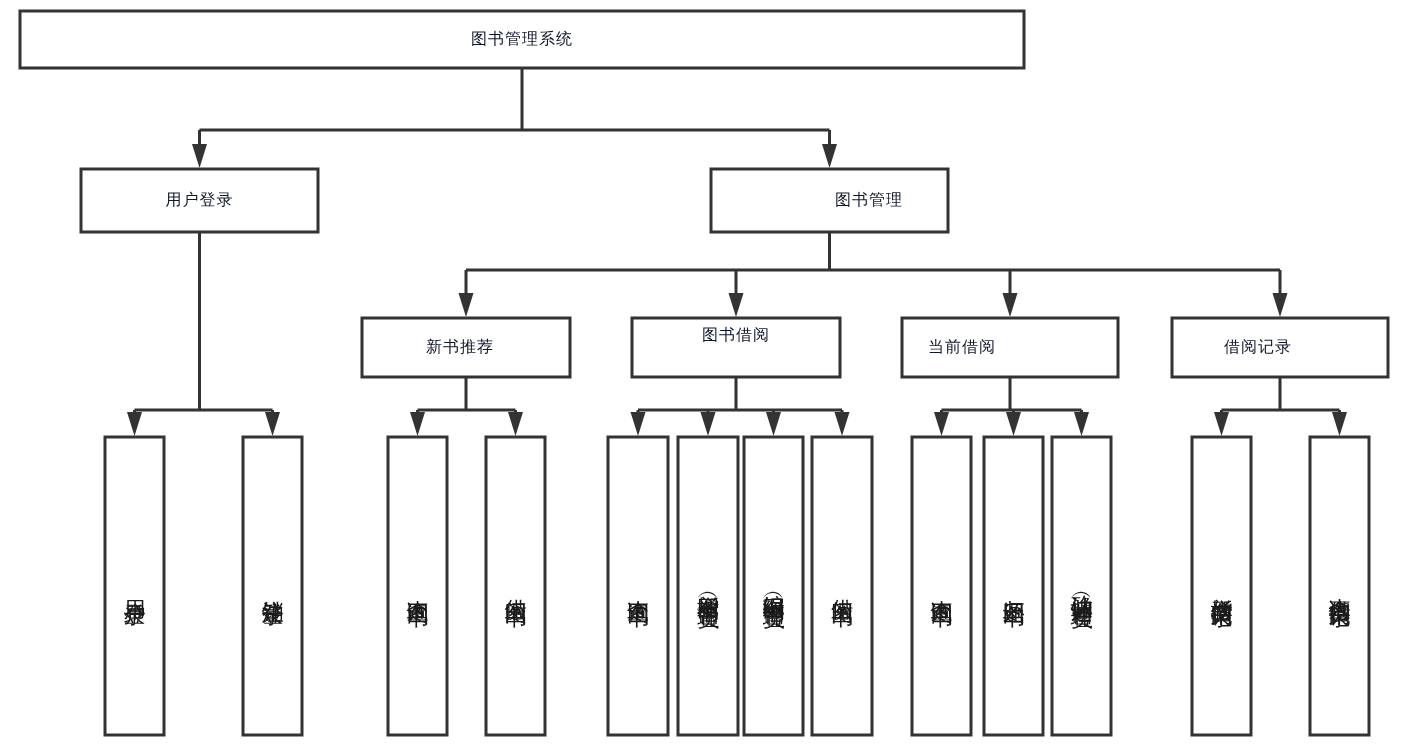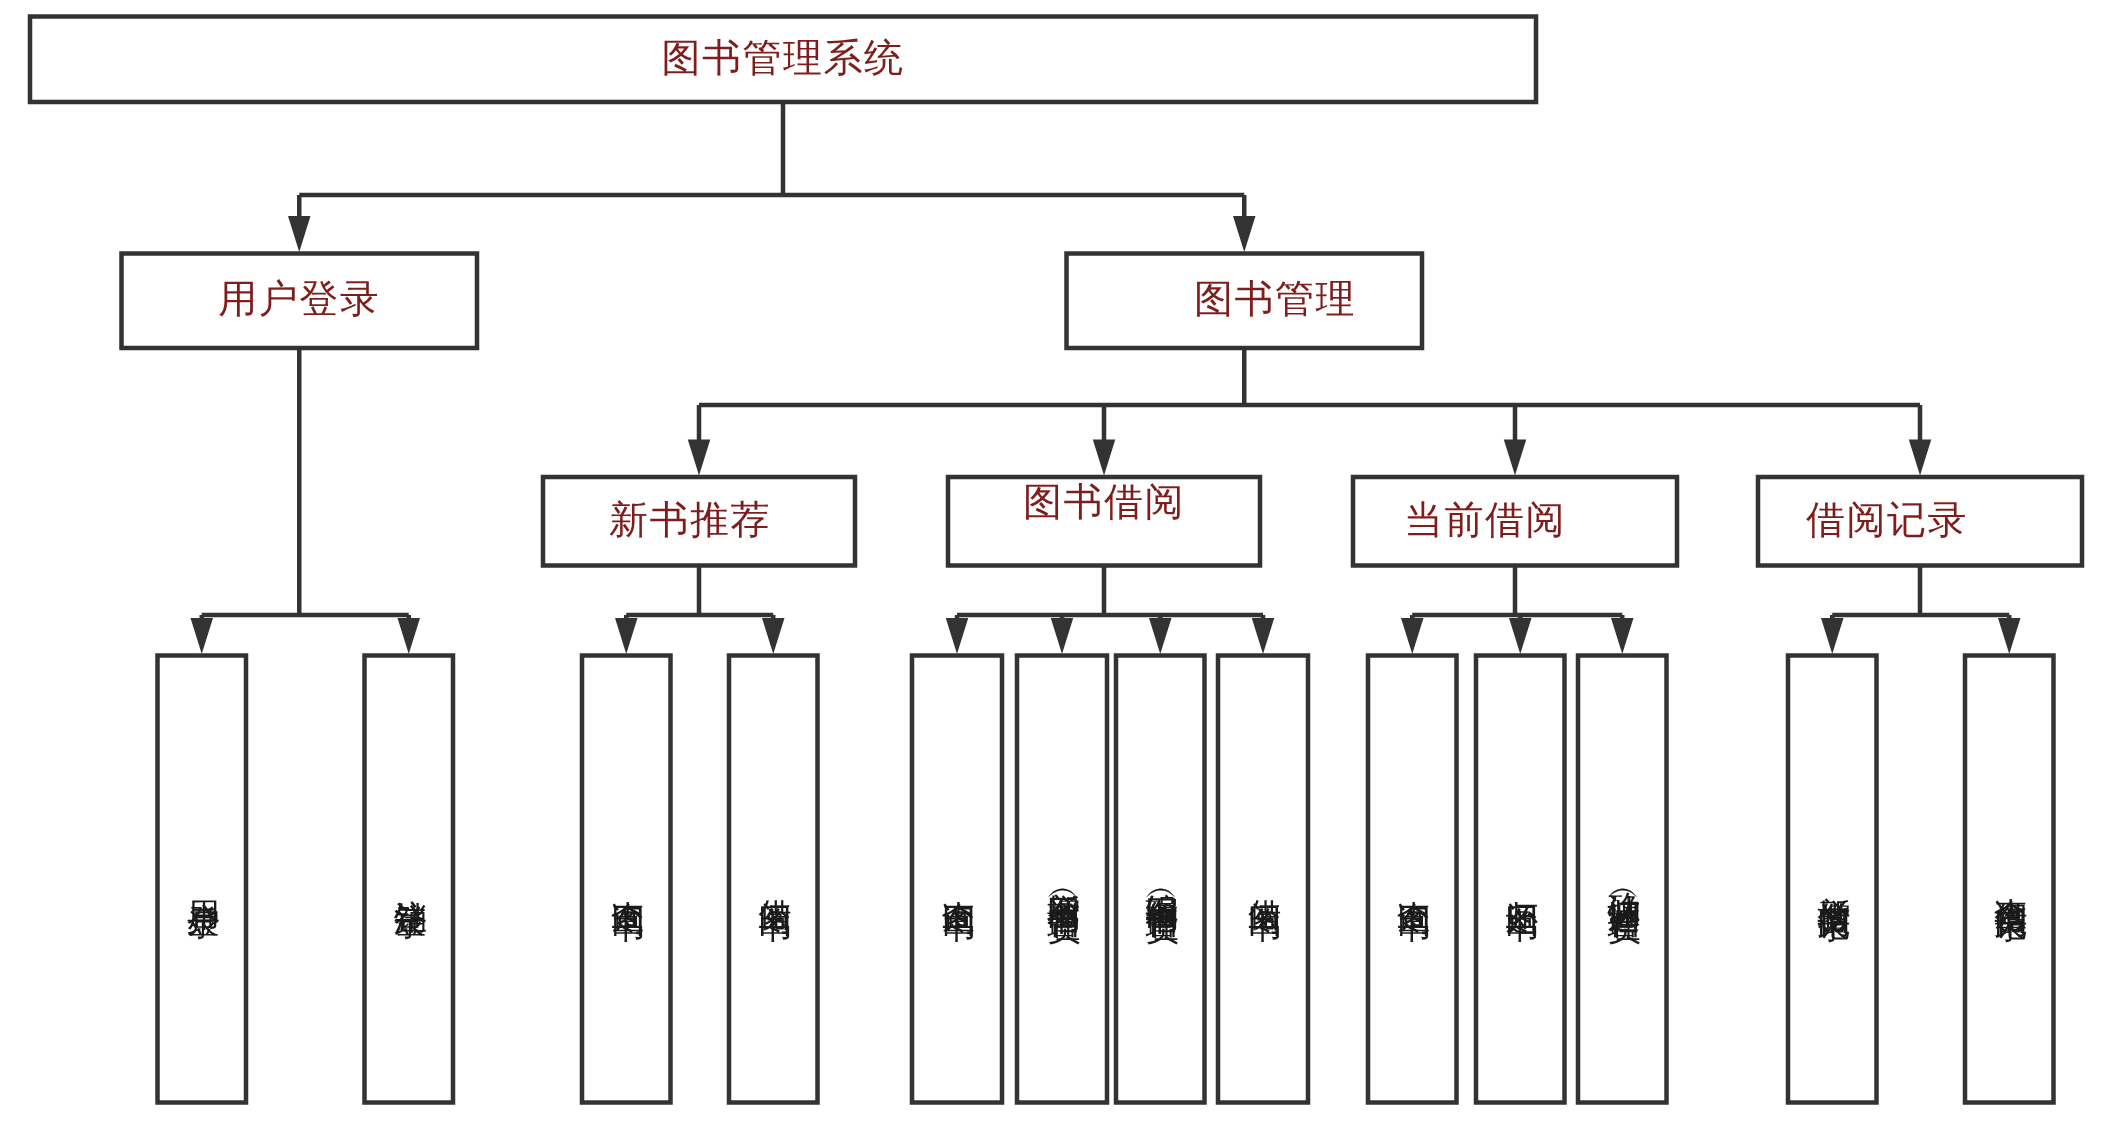--- a/index.html
+++ b/index.html
@@ -38,22 +38,22 @@
   }
   .arrow-head {
     fill: #333333;
     stroke: none;
   }
   .node-label-h {
     position: absolute;
     display: flex;
     align-items: center;
     justify-content: center;
-    color: #7f1d1d;
-    font-size: 26px;
+    color: #0f172a;
+    font-size: 16px;
     line-height: 1.15;
     letter-spacing: 1px;
     white-space: nowrap;
     pointer-events: none;
   }
   .node-label-v {
     position: absolute;
     display: flex;
     align-items: center;
     justify-content: center;
@@ -154,24 +154,24 @@
         <rect x="912" y="437" width="59" height="298" class="node-box"></rect>
         <rect x="984" y="437" width="59" height="298" class="node-box"></rect>
         <rect x="1052" y="437" width="59" height="298" class="node-box"></rect>
         <rect x="1192" y="437" width="59" height="298" class="node-box"></rect>
         <rect x="1310" y="437" width="59" height="298" class="node-box"></rect>
       </g>
   </svg>
   <div id="labels-layer">
       <div class="node-label-h" style="left: 20px; top: 11px; width: 1004px; height: 57px;">图书管理系统</div>
       <div class="node-label-h" style="left: 81px; top: 169px; width: 237px; height: 63px;">用户登录</div>
-      <div class="node-label-h" style="left: 711px; top: 169px; width: 278px; height: 63px;">图书管理</div>
+      <div class="node-label-h" style="left: 711px; top: 169px; width: 278px; height: 63px; padding-left: 19px;">图书管理</div>
       <div class="node-label-h" style="left: 362px; top: 318px; width: 196px; height: 59px;">新书推荐</div>
       <div class="node-label-h" style="left: 632px; top: 308px; width: 208px; height: 55px;">图书借阅</div>
-      <div class="node-label-h" style="left: 882px; top: 318px; width: 216px; height: 59px;">当前借阅</div>
+      <div class="node-label-h" style="left: 854px; top: 318px; width: 216px; height: 59px;">当前借阅</div>
       <div class="node-label-h" style="left: 1172px; top: 318px; width: 172px; height: 59px;">借阅记录</div>
       <div class="node-label-v" style="left: 105px; top: 437px; width: 59px; height: 298px;">用户登录</div>
       <div class="node-label-v" style="left: 243px; top: 437px; width: 59px; height: 298px;">注销登录</div>
       <div class="node-label-v" style="left: 388px; top: 437px; width: 59px; height: 298px;">查询图书</div>
       <div class="node-label-v" style="left: 486px; top: 437px; width: 59px; height: 298px;">借阅图书</div>
       <div class="node-label-v" style="left: 608px; top: 437px; width: 60px; height: 298px;">查询图书</div>
       <div class="node-label-v" style="left: 678px; top: 437px; width: 60px; height: 298px;">新增图书（管理员）</div>
       <div class="node-label-v" style="left: 744px; top: 437px; width: 59px; height: 298px;">编辑图书（管理员）</div>
       <div class="node-label-v" style="left: 812px; top: 437px; width: 60px; height: 298px;">借阅图书</div>
       <div class="node-label-v" style="left: 912px; top: 437px; width: 59px; height: 298px;">查询图书</div>

